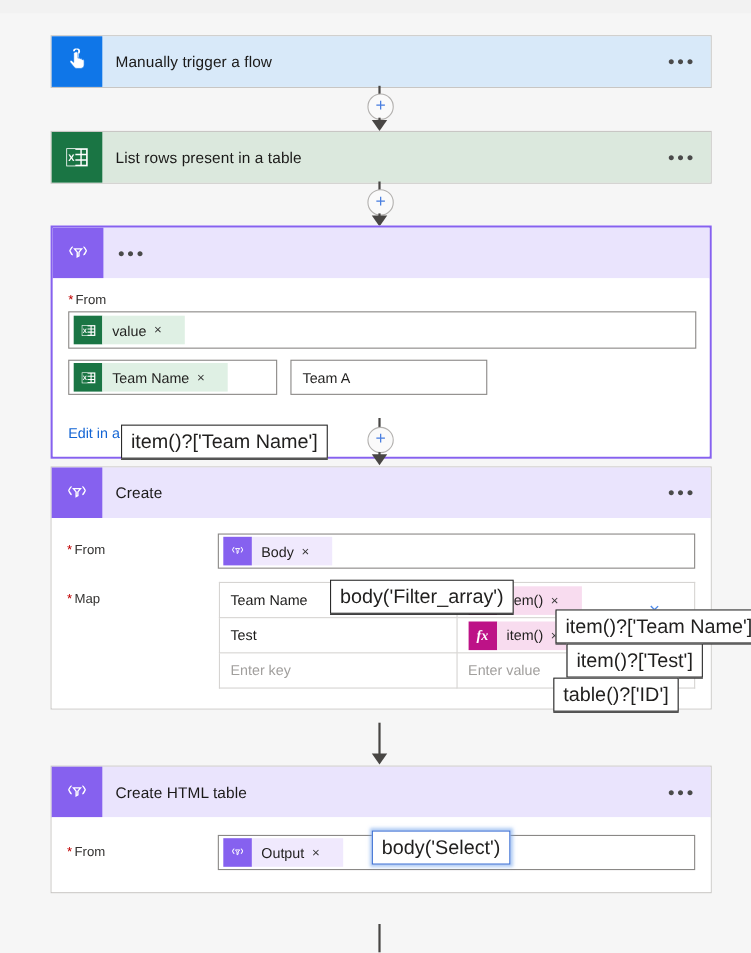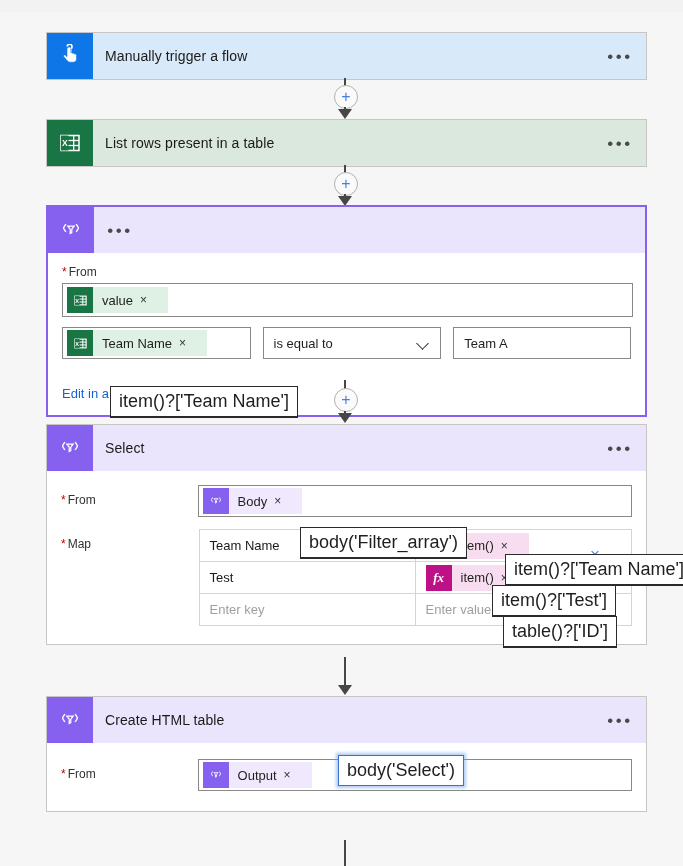--- a/index.html
+++ b/index.html
@@ -196,24 +196,20 @@
                 <text x="6.7" y="15.2" font-size="9" font-weight="bold" fill="#fff" text-anchor="middle" font-family="Liberation Sans, sans-serif">X</text>
               </svg>
             </div>
             <div class="token-text excel">
               <span>Team Name</span>
               <span class="token-x">×</span>
             </div>
           </div>
         </div>
 
-        <div class="inp plain dropdown" style="width:180px;height:32px;">
-          <span>is equal to</span>
-          <span class="chev"></span>
-        </div>
 
         <div class="inp plain" style="width:179px;height:32px;text-align:right;">
           <span>Team A</span>
         </div>
       </div>
 
       <div class="link" style="margin-top:27px;">
         <span>Edit in a</span>
       </div>
 
@@ -231,21 +227,21 @@
 
   <div class="card" style="top:424px;">
     <div class="card-head head-data">
       <div class="card-icon ico-data">
         <svg width="26" height="22" viewBox="0 0 26 22" aria-hidden="true">
           <path d="M8.2 2.4C6.4 2.4 6.4 6 5 6c1.4 0 1.4 3.6 3.2 3.6" fill="none" stroke="#fff" stroke-width="1.3" transform="translate(0,3)"></path>
           <path d="M17.8 2.4c1.8 0 1.8 3.6 3.2 3.6-1.4 0-1.4 3.6-3.2 3.6" fill="none" stroke="#fff" stroke-width="1.3" transform="translate(0,3)"></path>
           <path d="M9.8 7.2h6.4l-2.4 3v3.4l-1.6.9V10.2z" fill="none" stroke="#fff" stroke-width="1.25"></path>
         </svg>
       </div>
-      <div class="card-title">Select</div>
+      <div class="card-title">Create</div>
       <div class="card-dots">•••</div>
     </div>
 
     <div class="card-body" style="padding:14px 14px 18px 14px;position:relative;">
 
       <div style="display:flex;align-items:flex-start;">
         <div class="req-label" style="width:138px;padding-top:8px;">
           <span class="star">*</span><span>From</span>
         </div>
         <div class="inp tokenbox" style="width:439px;height:32px;">
@@ -303,21 +299,21 @@
           </tbody>
         </table>
       </div>
 
       <div class="rowx" style="left:543px;top:75px;">×</div>
       <div class="rowx" style="left:543px;top:106px;">×</div>
       <div class="rowx" style="left:543px;top:137px;">×</div>
 
       <div class="tip" style="left:253px;top:56px;">body('Filter_array')</div>
       <div class="tip" style="left:458px;top:83px;">item()?['Team Name']</div>
-      <div class="tip" style="left:445px;top:114px;">item()?['Test']</div>
+      <div class="tip" style="left:468px;top:114px;">item()?['Test']</div>
       <div class="tip" style="left:456px;top:145px;">table()?['ID']</div>
     </div>
   </div>
 
   <div class="conn" style="top:657px;height:40px;">
     <div class="conn-line" style="left:-1px;top:0;height:30px;"></div>
     <div class="arrow" style="top:28px;"></div>
   </div>
 
   <div class="card" style="top:696px;">

